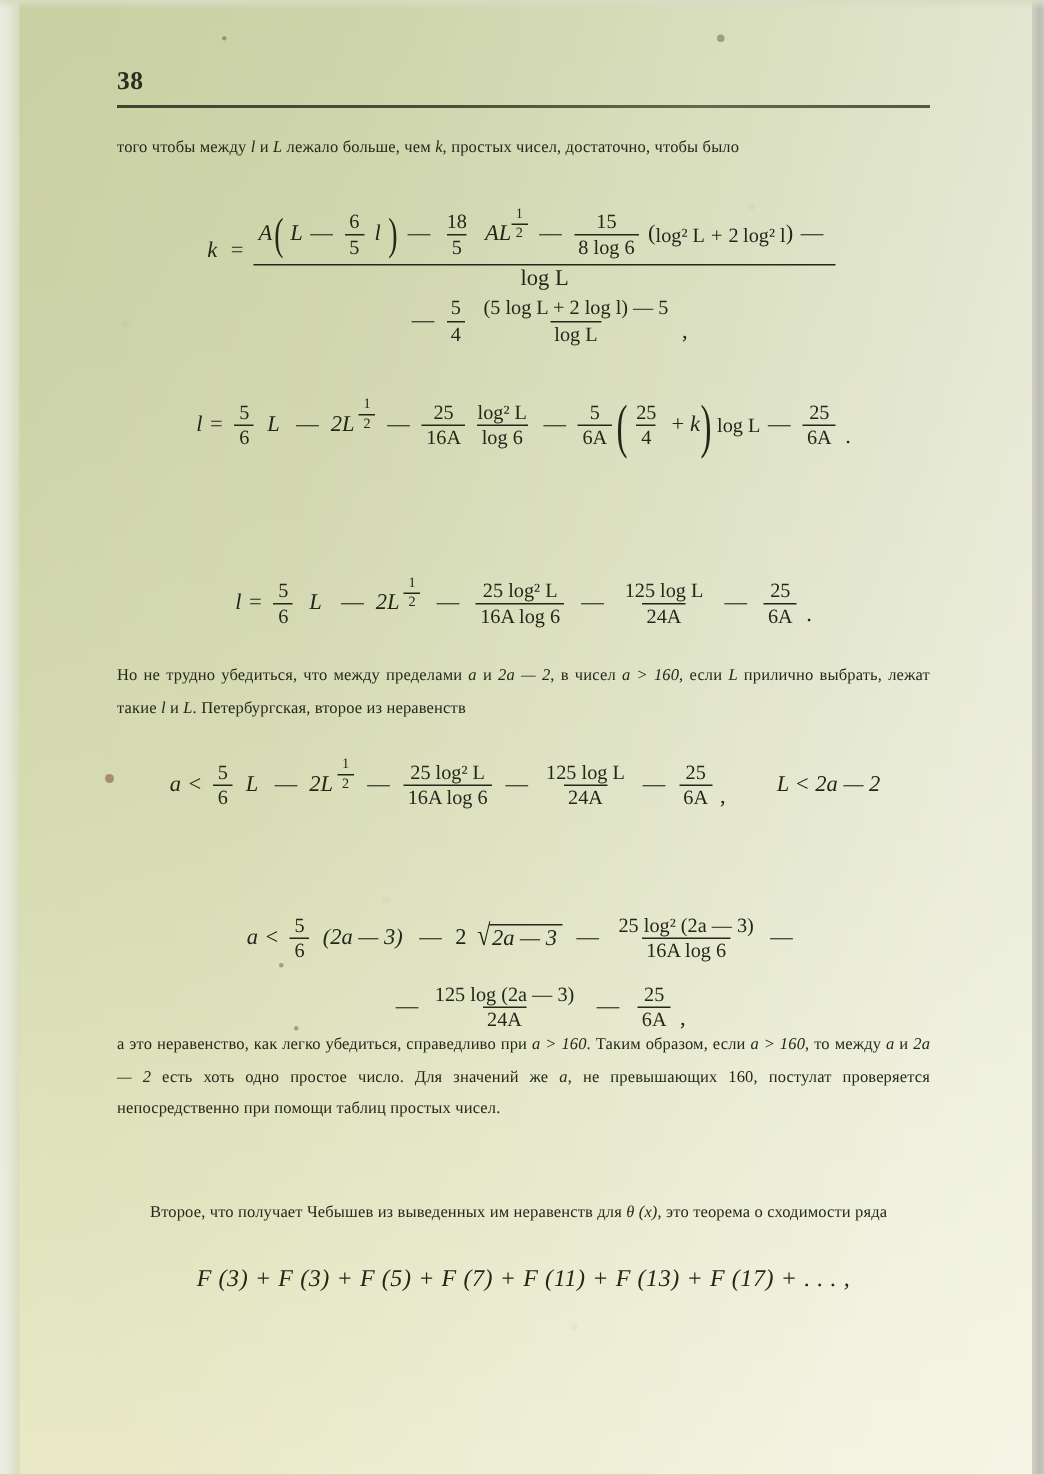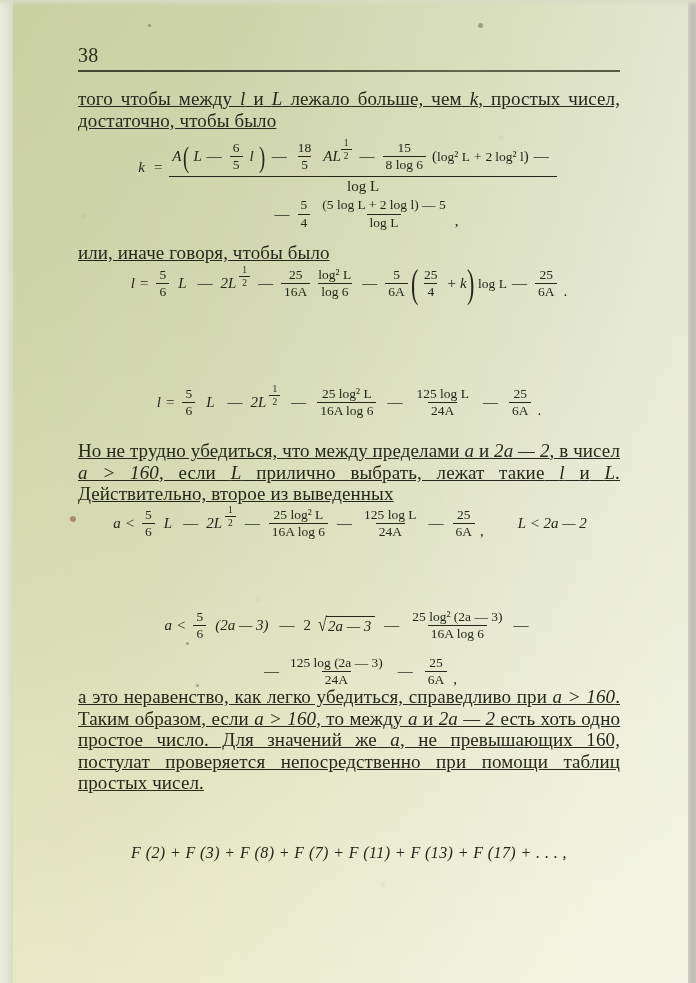--- a/index.html
+++ b/index.html
@@ -40,43 +40,42 @@
   
   .speck{position:absolute;background:#6b6c4a;border-radius:50%;opacity:.55;}
 
   .content{position:absolute;left:0;top:0;width:696px;height:983px;}
 
   
   .hdr{
     position:absolute;left:78px;top:44px;width:540px;height:22px;
   }
   .folio{
-    position:absolute;left:0;top:0;font-size:20px;font-weight:normal;color:#2b2d1f;
+    position:absolute;left:0;top:0;font-size:17px;font-weight:bold;color:#2b2d1f;
     font-family:"Liberation Serif", serif;letter-spacing:.3px;
   }
   .runhead{
     position:absolute;left:0;top:0;width:540px;text-align:center;
     font-style:italic;font-weight:bold;font-size:14.5px;color:#2f3122;
     letter-spacing:.2px;
   }
   .rule{
     position:absolute;left:78px;top:70px;width:542px;height:2px;
     background:linear-gradient(90deg,#2f3120 0%,#3a3c29 40%,#55573f 72%,#43452f 100%);
     opacity:.88;
   }
 
   
   .col{
     position:absolute;left:78px;width:542px;
     color:#26281b;
-    font-size:19px;
+    font-size:11px;
     line-height:21.5px;
     text-align:justify;
     letter-spacing:.1px;
-    text-decoration:underline;
   }
   .col p{margin:0;}
   .indent{text-indent:22px;}
   i, .it{font-style:italic;}
 
   
   .math{
     position:absolute;left:78px;width:542px;color:#24261a;
     font-family:"Liberation Serif", serif;
     text-align:center;
@@ -193,23 +192,20 @@
           <span class="den">4</span>
         </span>
         <span class="frac fs" style="margin-left:6px;">
           <span class="num">(5 log L + 2 log l) — 5</span>
           <span class="den">log L</span>
         </span>
         <span style="margin-left:3px;align-self:flex-end;">,</span>
       </div>
     </div>
 
-    <div class="col" style="top:242px;">
-      <p>или, иначе говоря, чтобы было</p>
-    </div>
 
     <div class="math" style="top:268px;">
       <div class="mrow" style="font-size:15px;">
         <span class="mi">l</span>
         <span class="op">=</span>
         <span class="frac fs">
           <span class="num">5</span>
           <span class="den">6</span>
         </span>
         <span class="mi" style="margin:0 6px;">L</span>
@@ -290,21 +286,21 @@
       <p>
         <span>Но не трудно убедиться, что между пределами</span>
         <i>a</i>
         <span>и</span>
         <i>2a — 2</i><span>, в чисел</span>
         <i>a &gt; 160</i><span>, если</span>
         <i>L</i>
         <span>прилично выбрать, лежат такие</span>
         <i>l</i>
         <span>и</span>
-        <i>L</i><span>. Действительно, второе из выведенных</span>
+        <i>L</i><span>. Петербургская, второе из неравенств</span>
       </p>
     </div>
 
     <div class="math" style="top:508px;left:72px;width:556px;">
       <div class="mrow" style="font-size:15px;">
         <span class="mi">a</span>
         <span class="op">&lt;</span>
         <span class="frac fs">
           <span class="num">5</span>
           <span class="den">6</span>
@@ -382,21 +378,27 @@
         <i>a &gt; 160</i><span>. Таким образом, если</span>
         <i>a &gt; 160</i><span>, то между</span>
         <i>a</i>
         <span>и</span>
         <i>2a — 2</i>
         <span>есть хоть одно простое число. Для значений же</span>
         <i>a</i><span>, не превышающих 160, постулат проверяется непосредственно при помощи таблиц простых чисел.</span>
       </p>
     </div>
 
+    <div class="col" style="top:798px;">
+      <p class="indent">
+        <span>Второе, что получает Чебышев из выведенных им неравенств для</span>
+        <i>θ (x)</i><span>, это теорема о сходимости ряда</span>
+      </p>
+    </div>
 
     <div class="math" style="top:844px;">
       <div class="mrow" style="font-size:16px;">
-        <span class="mi" style="letter-spacing:.4px;">F (2) + F (3) + F (8) + F (7) + F (11) + F (13) + F (17) + . . . ,</span>
+        <span class="mi" style="letter-spacing:.4px;">F (3) + F (3) + F (5) + F (7) + F (11) + F (13) + F (17) + . . . ,</span>
       </div>
     </div>
 
   </div>
 </div>
 
 </body></html>

